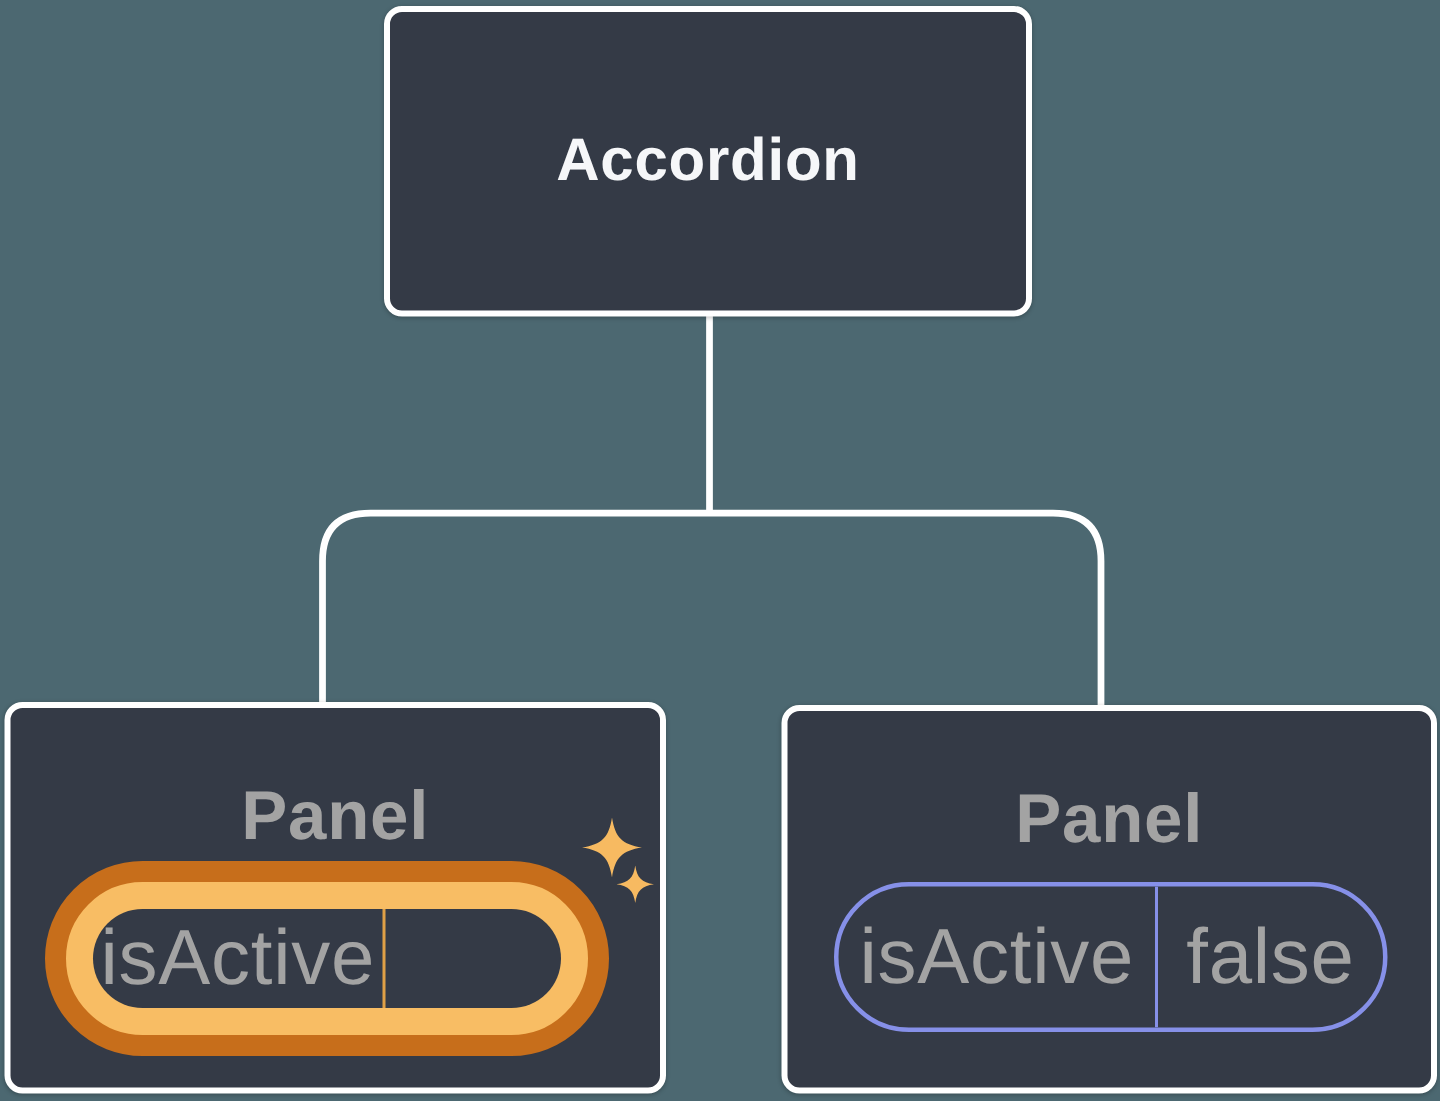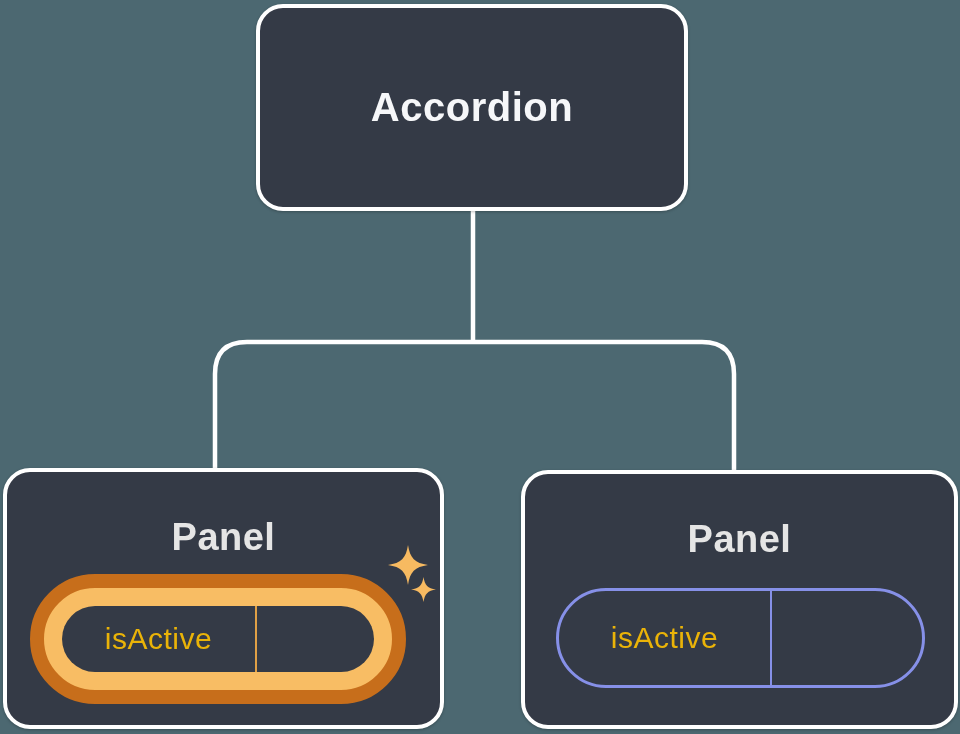--- a/index.html
+++ b/index.html
@@ -14,21 +14,21 @@
   #connector-svg {
     position: absolute;
     left: 0; top: 0;
     width: 960px; height: 734px;
     z-index: 1;
   }
   .node {
     position: absolute;
     background: #343A46;
     border: 4px solid #FFFFFF;
-    border-radius: 27px;
+    border-radius: 12px;
     box-sizing: border-box;
     z-index: 2;
     box-shadow: 0 1px 3px rgba(0,0,0,0.25);
   }
   .node-root {
     left: 256px; top: 4px;
     width: 432px; height: 207px;
     display: flex; align-items: center; justify-content: center;
   }
   .root-label {
@@ -36,22 +36,22 @@
     font-size: 40px;
     font-weight: 600;
     letter-spacing: 0.5px;
   }
   .node-panel-left  { left: 3px;   top: 468px; width: 441px; height: 261px; }
   .node-panel-right { left: 521px; top: 470px; width: 437px; height: 259px; }
   .panel-title {
     position: absolute;
     left: 0; right: 0; top: 44px;
     text-align: center;
-    color: #e5e5e5;
-    font-size: 38px;
+    color: #a3a3a3;
+    font-size: 46px;
     font-weight: 600;
     letter-spacing: 0.5px;
   }
   
   .pill-active {
     position: absolute;
     left: 23px; top: 102px;
     width: 376px; height: 130px;
     box-sizing: border-box;
     border: 14px solid #C76E1B;
@@ -82,22 +82,22 @@
     align-items: stretch;
     overflow: hidden;
   }
   .pill-inactive .cell-key   { flex: 0 0 211px; }
   .pill-inactive .cell-value { flex: 1 1 auto; }
   .pill-inactive .pill-divider { flex: 0 0 2px; background: #8690E8; }
   .cell {
     display: flex;
     align-items: center;
     justify-content: center;
-    color: #eab308;
-    font-size: 30px;
+    color: #a3a3a3;
+    font-size: 52px;
     letter-spacing: 0.5px;
   }
   .cell-value.bold { font-weight: 700; }
   .sparkle { position: absolute; z-index: 3; }
   .sparkle-large { left: 381px; top: 73px;  width: 40px; height: 40px; }
   .sparkle-small { left: 404px; top: 105px; width: 25px; height: 25px; }
 </style>
 </head>
 <body>
 
@@ -126,16 +126,17 @@
     <svg class="sparkle sparkle-small" viewBox="0 0 100 100" xmlns="http://www.w3.org/2000/svg">
       <path fill="#F7BA61" d="M50 0 C55 33, 67 45, 100 50 C67 55, 55 67, 50 100 C45 67, 33 55, 0 50 C33 45, 45 33, 50 0 Z"></path>
     </svg>
   </div>
 
   <div class="node node-panel-right">
     <div class="panel-title">Panel</div>
     <div class="pill-inactive">
       <div class="cell cell-key">isActive</div>
       <div class="pill-divider"></div>
+      <div class="cell cell-value">false</div>
     </div>
   </div>
 
 </div>
 
 </body></html>

